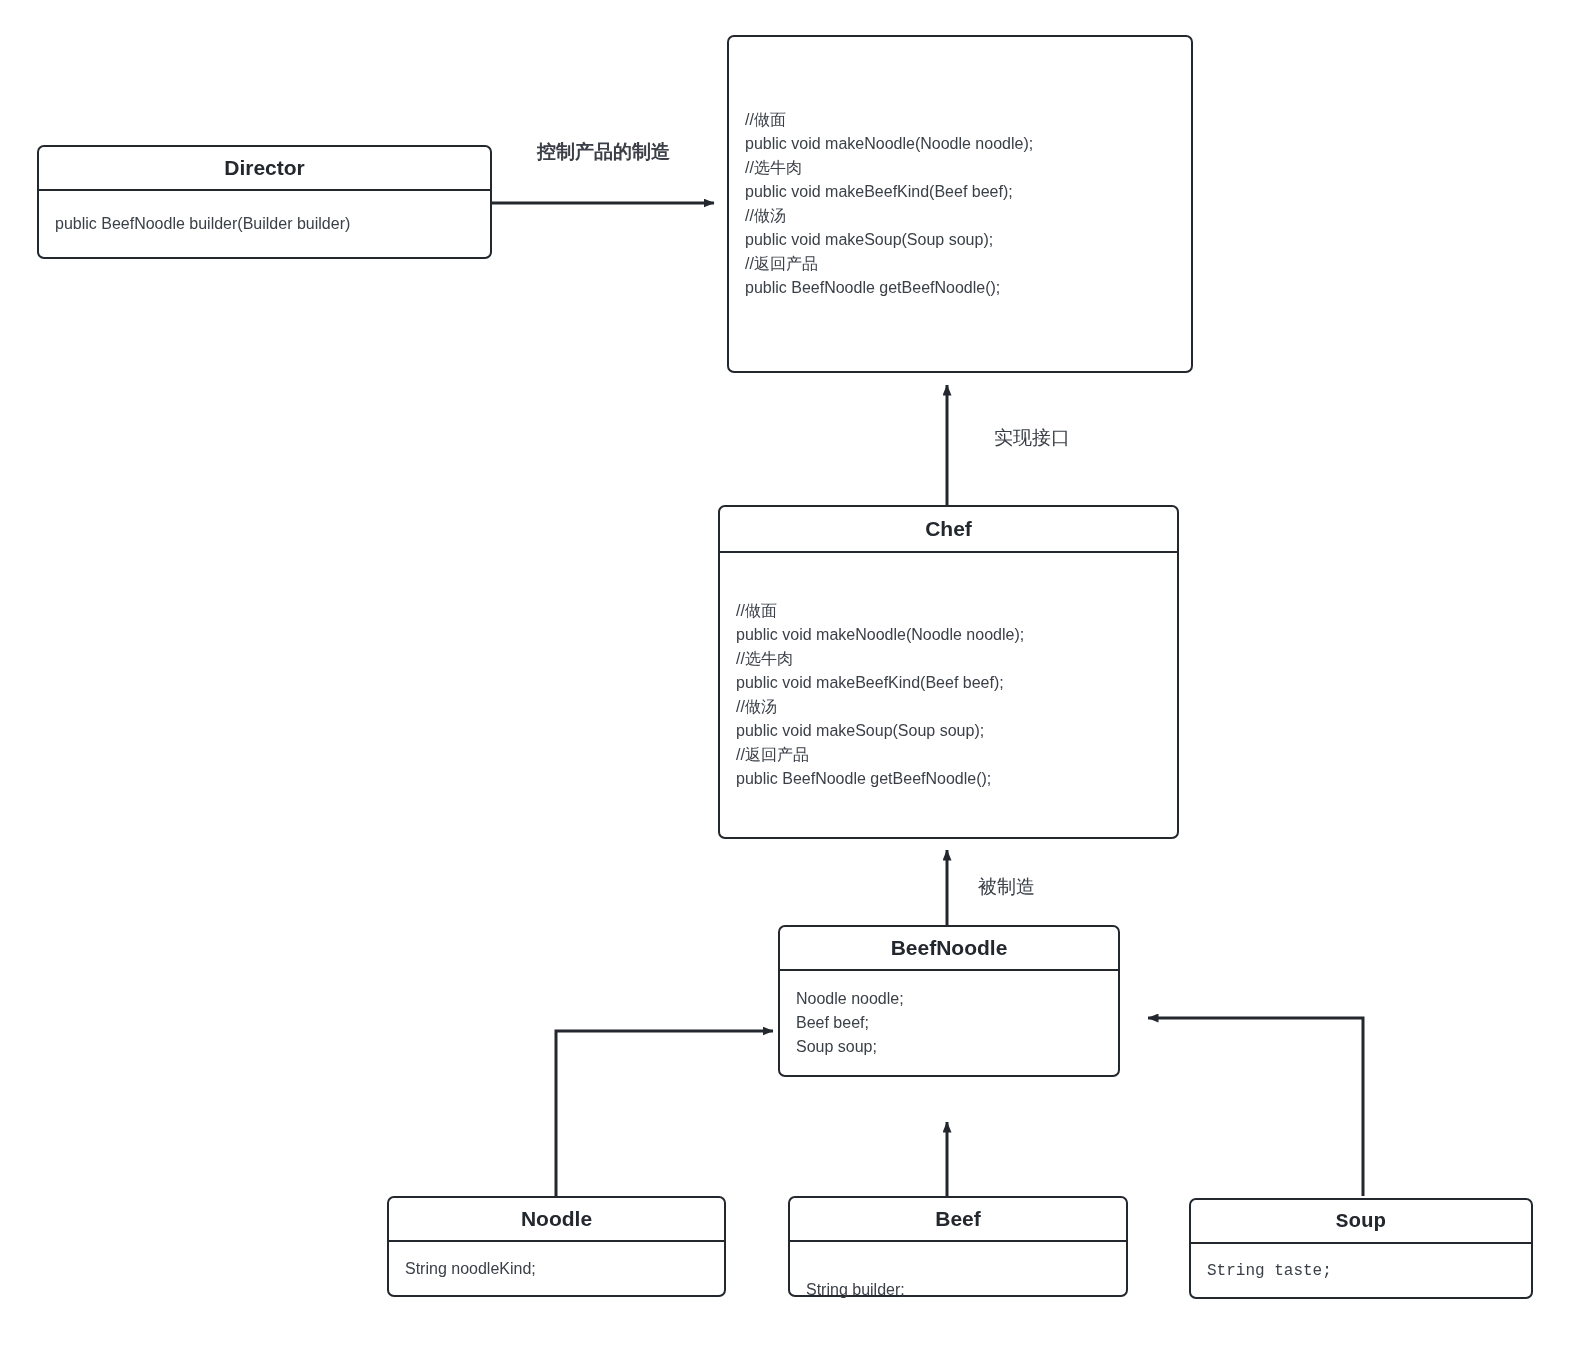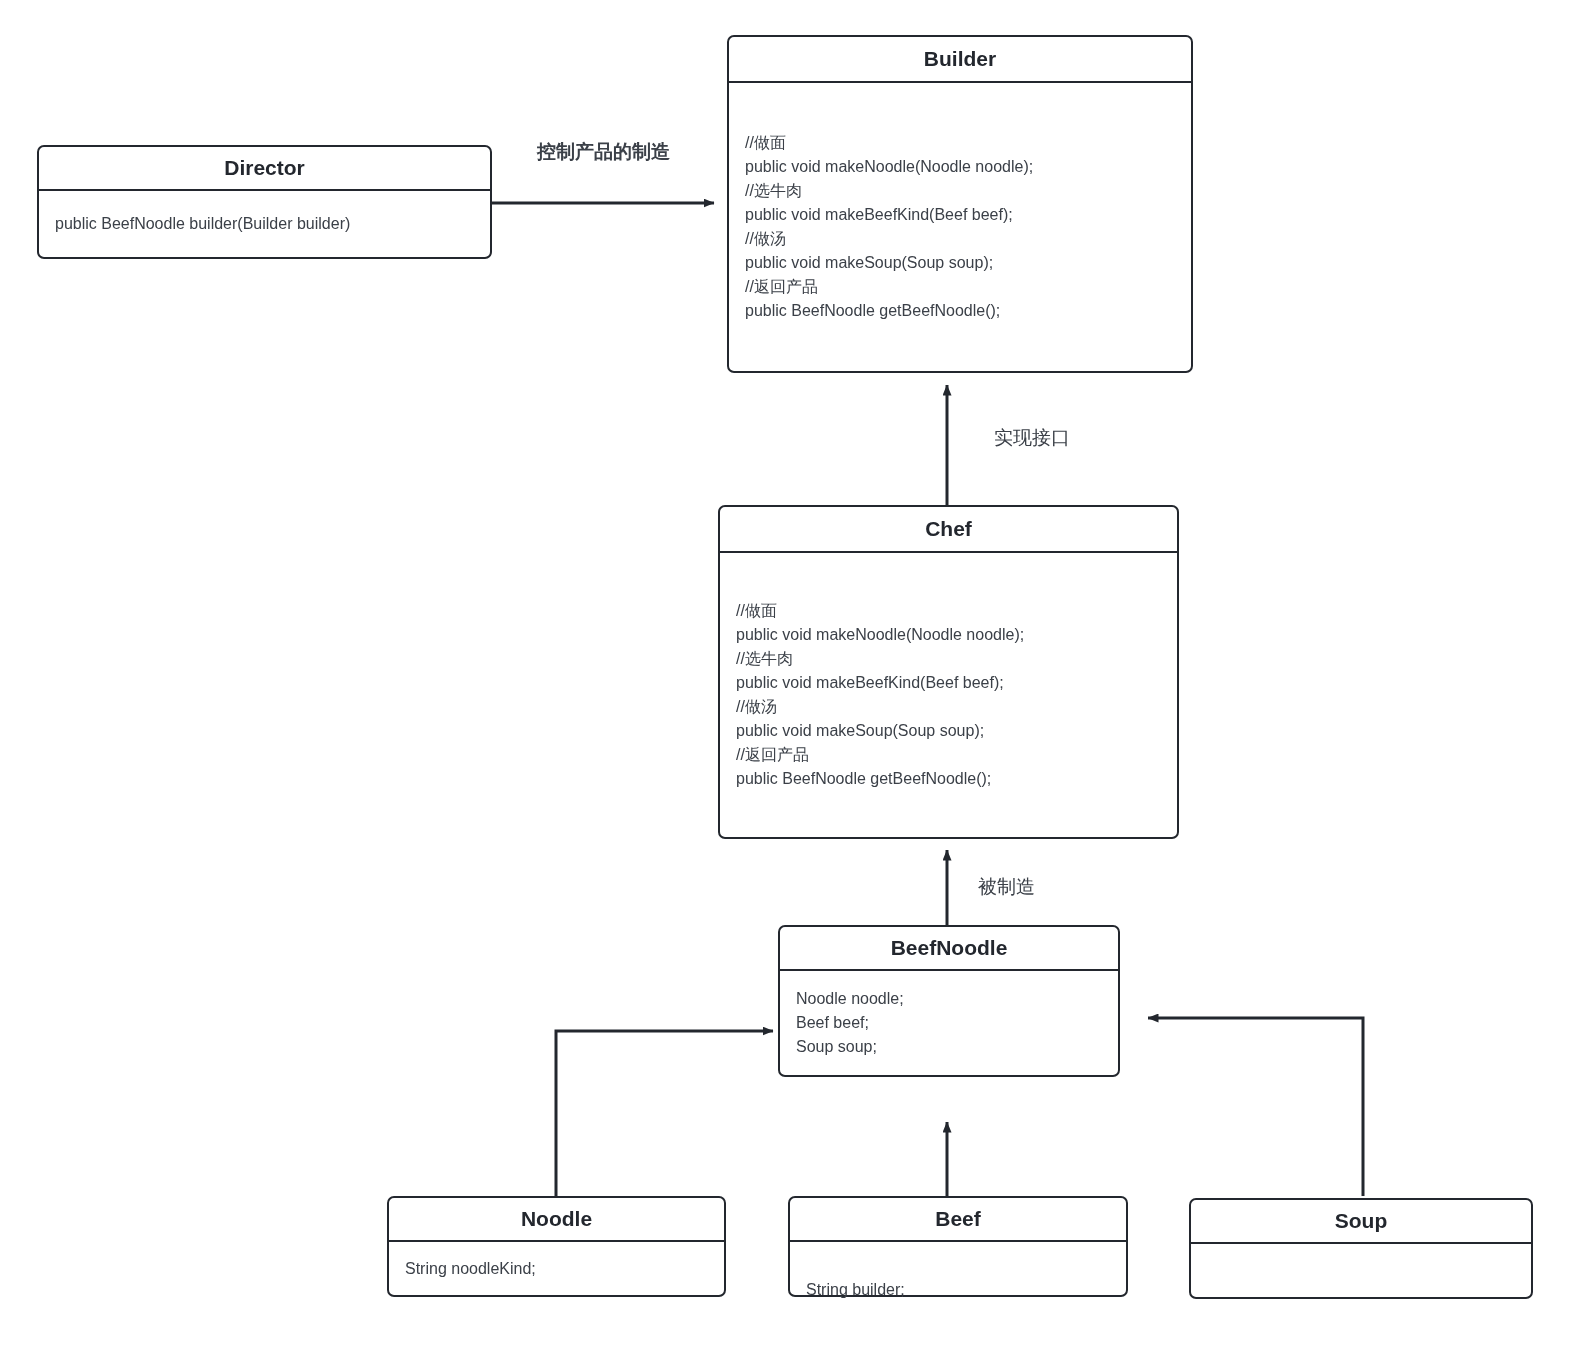--- a/index.html
+++ b/index.html
@@ -95,21 +95,20 @@
   </svg>
 
   <div class="uml-box" style="left:37px; top:145px; width:455px; height:114px;">
     <div class="uml-title" style="height:44px;">Director</div>
     <div class="uml-body">
       <div class="line">public BeefNoodle builder(Builder builder)</div>
     </div>
   </div>
 
   <div class="uml-box" style="left:727px; top:35px; width:466px; height:338px;">
-    <div class="uml-title" style="height:46px;">Builder</div>
     <div class="uml-body">
       <div class="line">//做面</div>
       <div class="line">public void makeNoodle(Noodle noodle);</div>
       <div class="line">//选牛肉</div>
       <div class="line">public void makeBeefKind(Beef beef);</div>
       <div class="line">//做汤</div>
       <div class="line">public void makeSoup(Soup soup);</div>
       <div class="line">//返回产品</div>
       <div class="line">public BeefNoodle getBeefNoodle();</div>
     </div>
@@ -145,22 +144,25 @@
     </div>
   </div>
 
   <div class="uml-box" style="left:788px; top:1196px; width:340px; height:101px;gap:36px;">
     <div class="uml-title" style="height:44px;">Beef</div>
     <div class="uml-body">
       <div class="line">String builder;</div>
     </div>
   </div>
 
-  <div class="uml-box" style="left:1189px; top:1198px; width:344px; height:101px;">
+  <div class="uml-box" style="left:1189px; top:1198px; width:344px; height:101px;font-family:Liberation Mono, monospace;">
     <div class="uml-title" style="height:44px;">Soup</div>
+    <div class="uml-body">
+      <div class="line">String taste;</div>
+    </div>
   </div>
 
   <div class="edge-label" style="left:537px; top:139px;font-weight:bold;">控制产品的制造</div>
 
   <div class="edge-label" style="left:994px; top:425px;">实现接口</div>
 
   <div class="edge-label" style="left:978px; top:874px;">被制造</div>
 
 </div>
 

